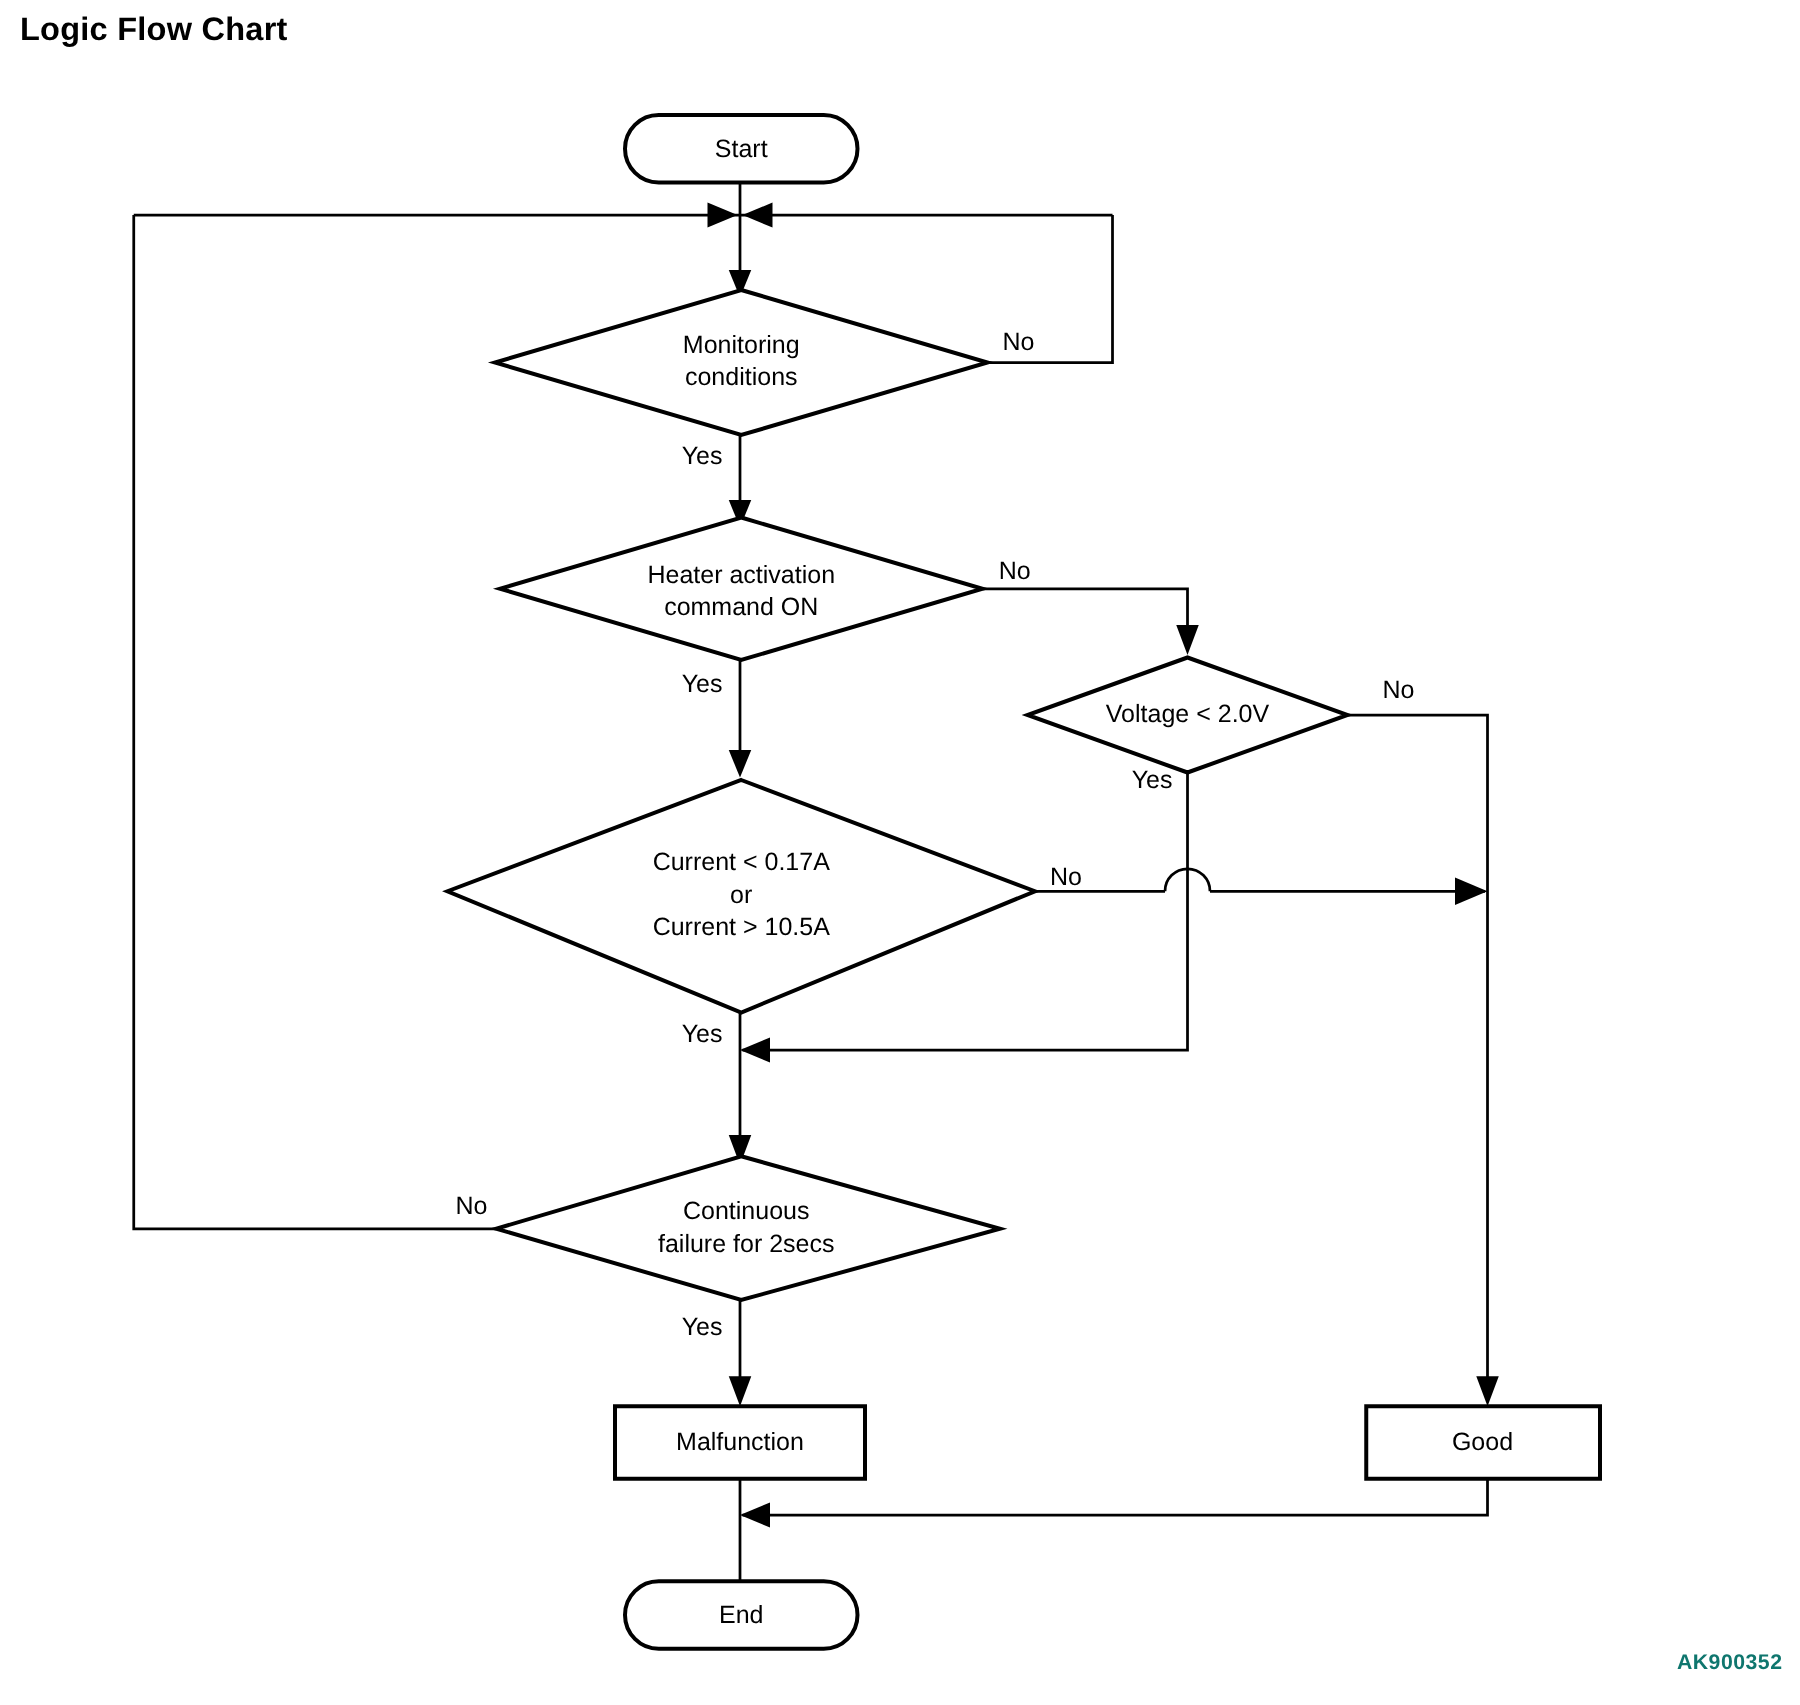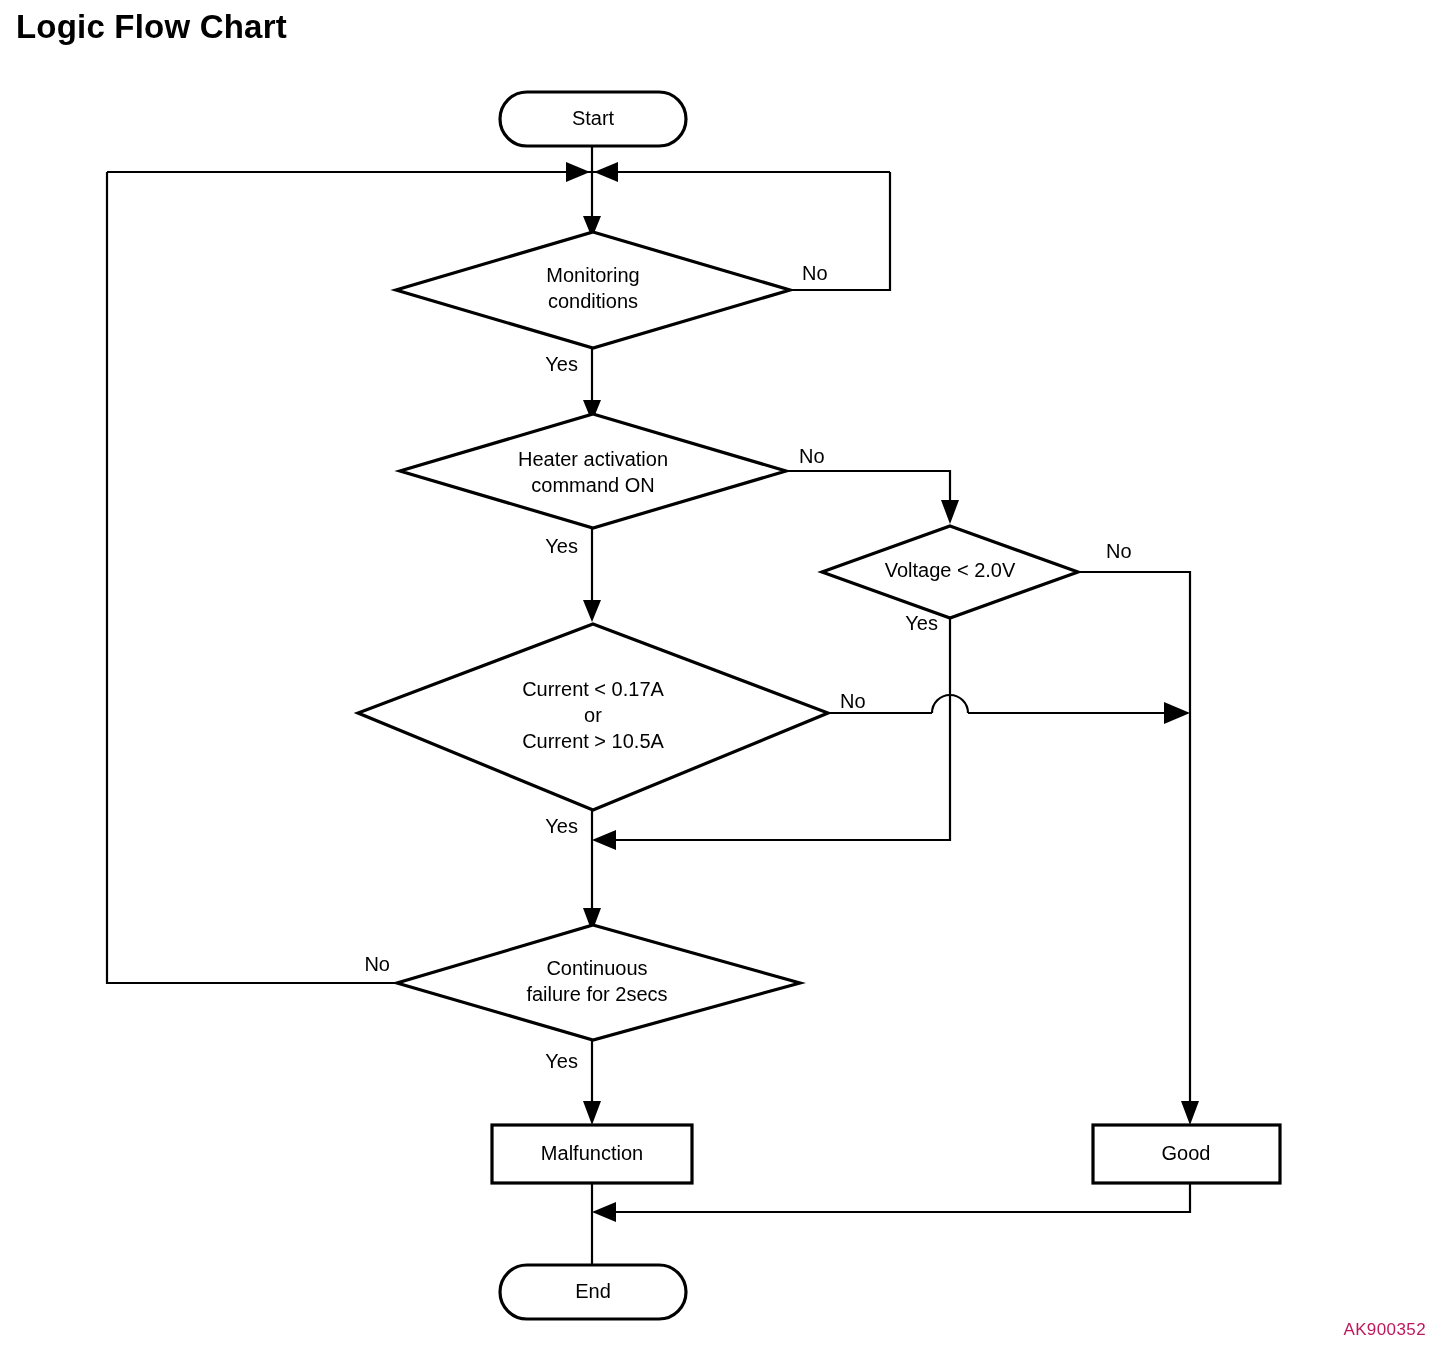--- a/index.html
+++ b/index.html
@@ -11,32 +11,32 @@
     width: 1440px;
     height: 1364px;
     position: relative;
     font-family: "Liberation Sans", sans-serif;
     overflow: hidden;
   }
   #page-title {
     position: absolute;
     left: 16px;
     top: 8px;
-    font-size: 33px;
+    font-size: 26px;
     font-weight: bold;
     color: #000000;
     letter-spacing: 0.2px;
   }
   #figure-code {
     position: absolute;
     right: 14px;
     top: 1320px;
     font-size: 17px;
-    font-weight: normal;
-    color: #be185d;
+    font-weight: bold;
+    color: #0f766e;
     letter-spacing: 0.4px;
   }
   #flow-svg {
     position: absolute;
     left: 0;
     top: 0;
     width: 1440px;
     height: 1364px;
   }
   .shape-outline {

